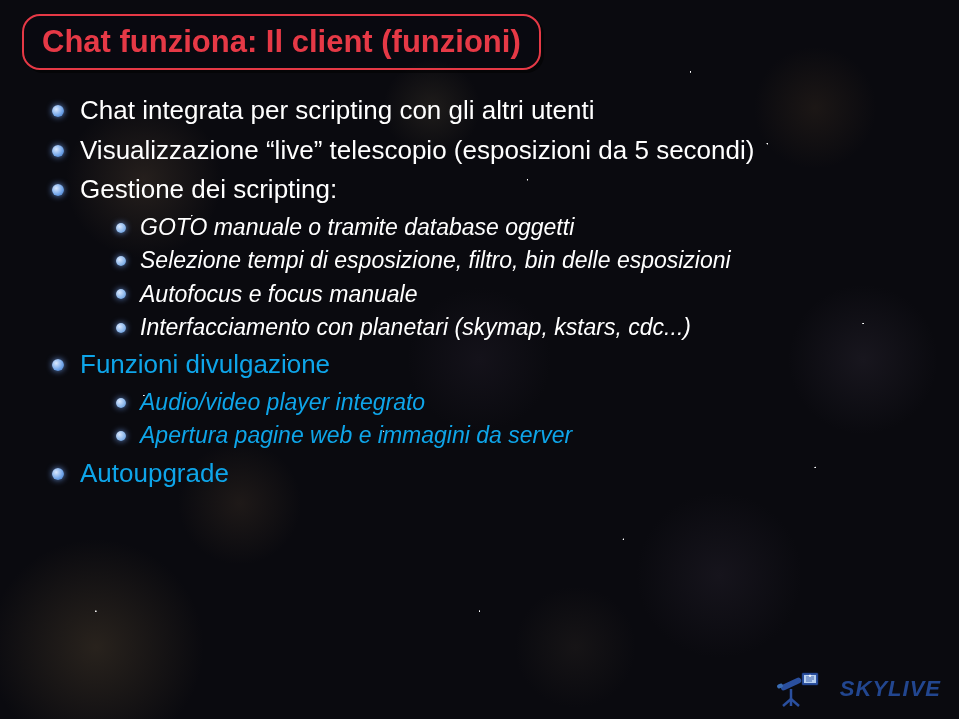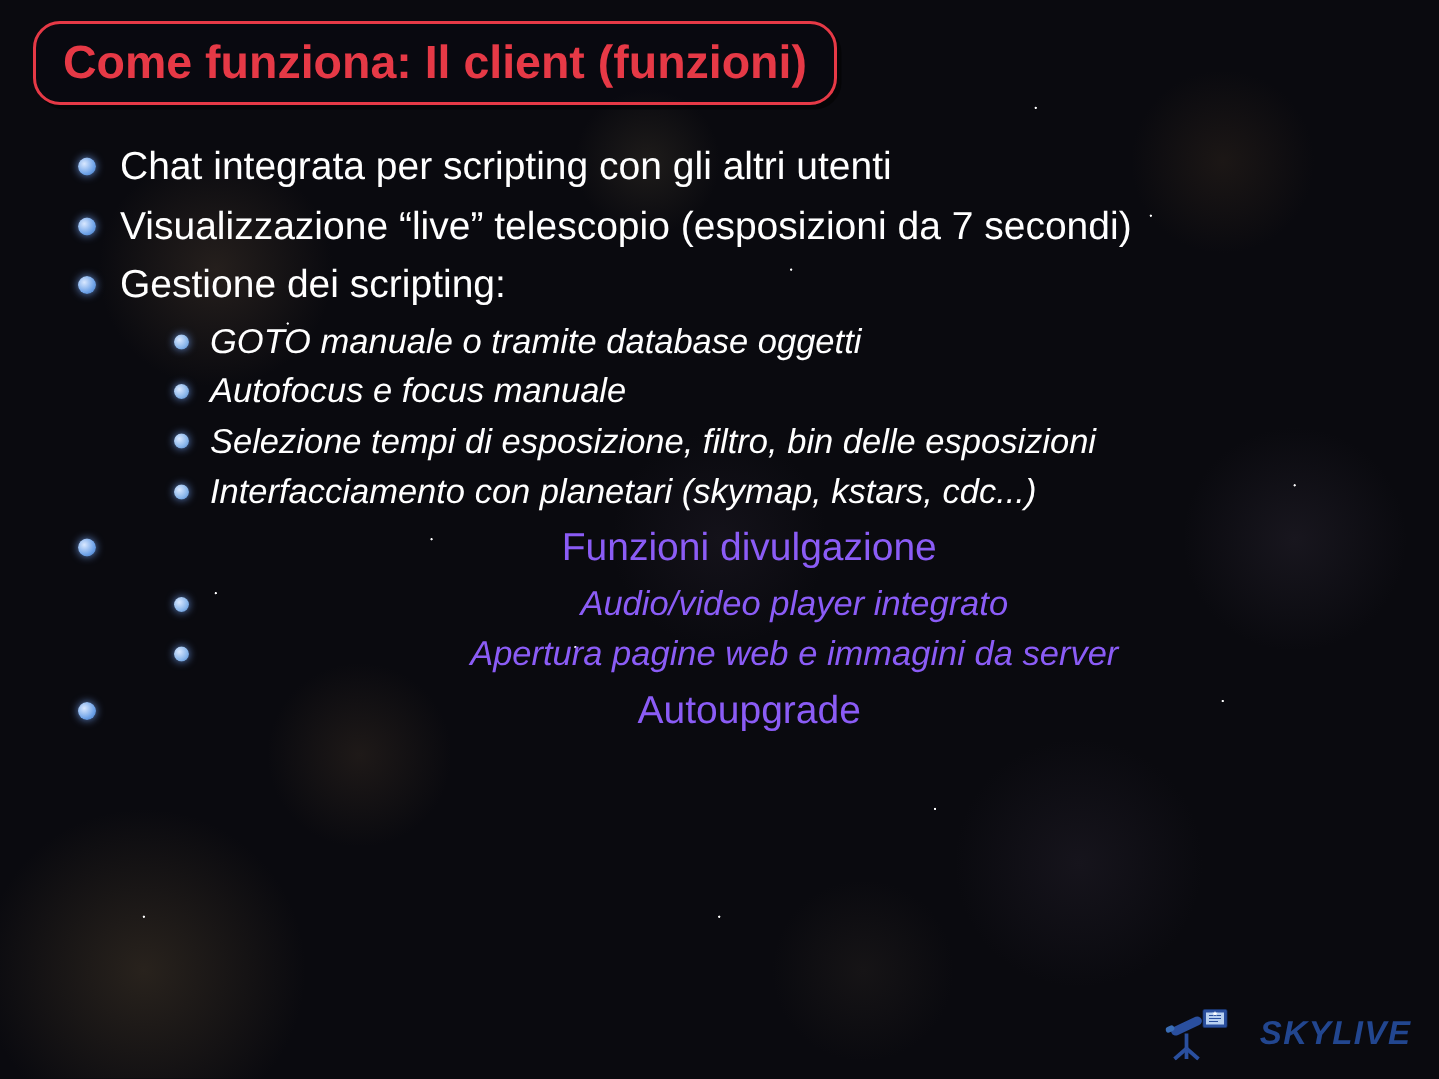--- a/index.html
+++ b/index.html
@@ -103,22 +103,21 @@
     font-size: 23px;
     padding-left: 28px;
     margin-left: 32px;
   }
   .level2 > li::before {
     width: 10px;
     height: 10px;
     background: radial-gradient(circle at 35% 35%, #d9e8ff 0%, #88b5ea 60%, #4a7dc5 100%);
   }
   .blue {
-    color: #8b5cf6;
-    text-align: center;
+    color: #0ea5e9;
   }
   .logo {
     position: absolute;
     bottom: 12px;
     right: 18px;
     display: flex;
     align-items: center;
     gap: 21px;
   }
   .logo-text {
@@ -136,32 +135,32 @@
   }
   .logo-icon svg {
     width: 100%;
     height: 100%;
   }
 </style>
 </head>
 <body>
 
 <div class="title-box">
-  <h1>Come funziona: Il client (funzioni)</h1>
+  <h1>Chat funziona: Il client (funzioni)</h1>
 </div>
 
 <div class="content">
   <ul class="level1">
     <li><span>Chat integrata per scripting con gli altri utenti</span></li>
-    <li><span>Visualizzazione “live” telescopio (esposizioni da 7 secondi)</span></li>
+    <li><span>Visualizzazione “live” telescopio (esposizioni da 5 secondi)</span></li>
     <li><span>Gestione dei scripting:</span>
       <ul class="level2">
         <li><span>GOTO manuale o tramite database oggetti</span></li>
+        <li><span>Selezione tempi di esposizione, filtro, bin delle esposizioni</span></li>
         <li><span>Autofocus e focus manuale</span></li>
-        <li><span>Selezione tempi di esposizione, filtro, bin delle esposizioni</span></li>
         <li><span>Interfacciamento con planetari (skymap, kstars, cdc...)</span></li>
       </ul>
     </li>
     <li class="blue"><span>Funzioni divulgazione</span>
       <ul class="level2">
         <li><span>Audio/video player integrato</span></li>
         <li><span>Apertura pagine web e immagini da server</span></li>
       </ul>
     </li>
     <li class="blue"><span>Autoupgrade</span></li>

